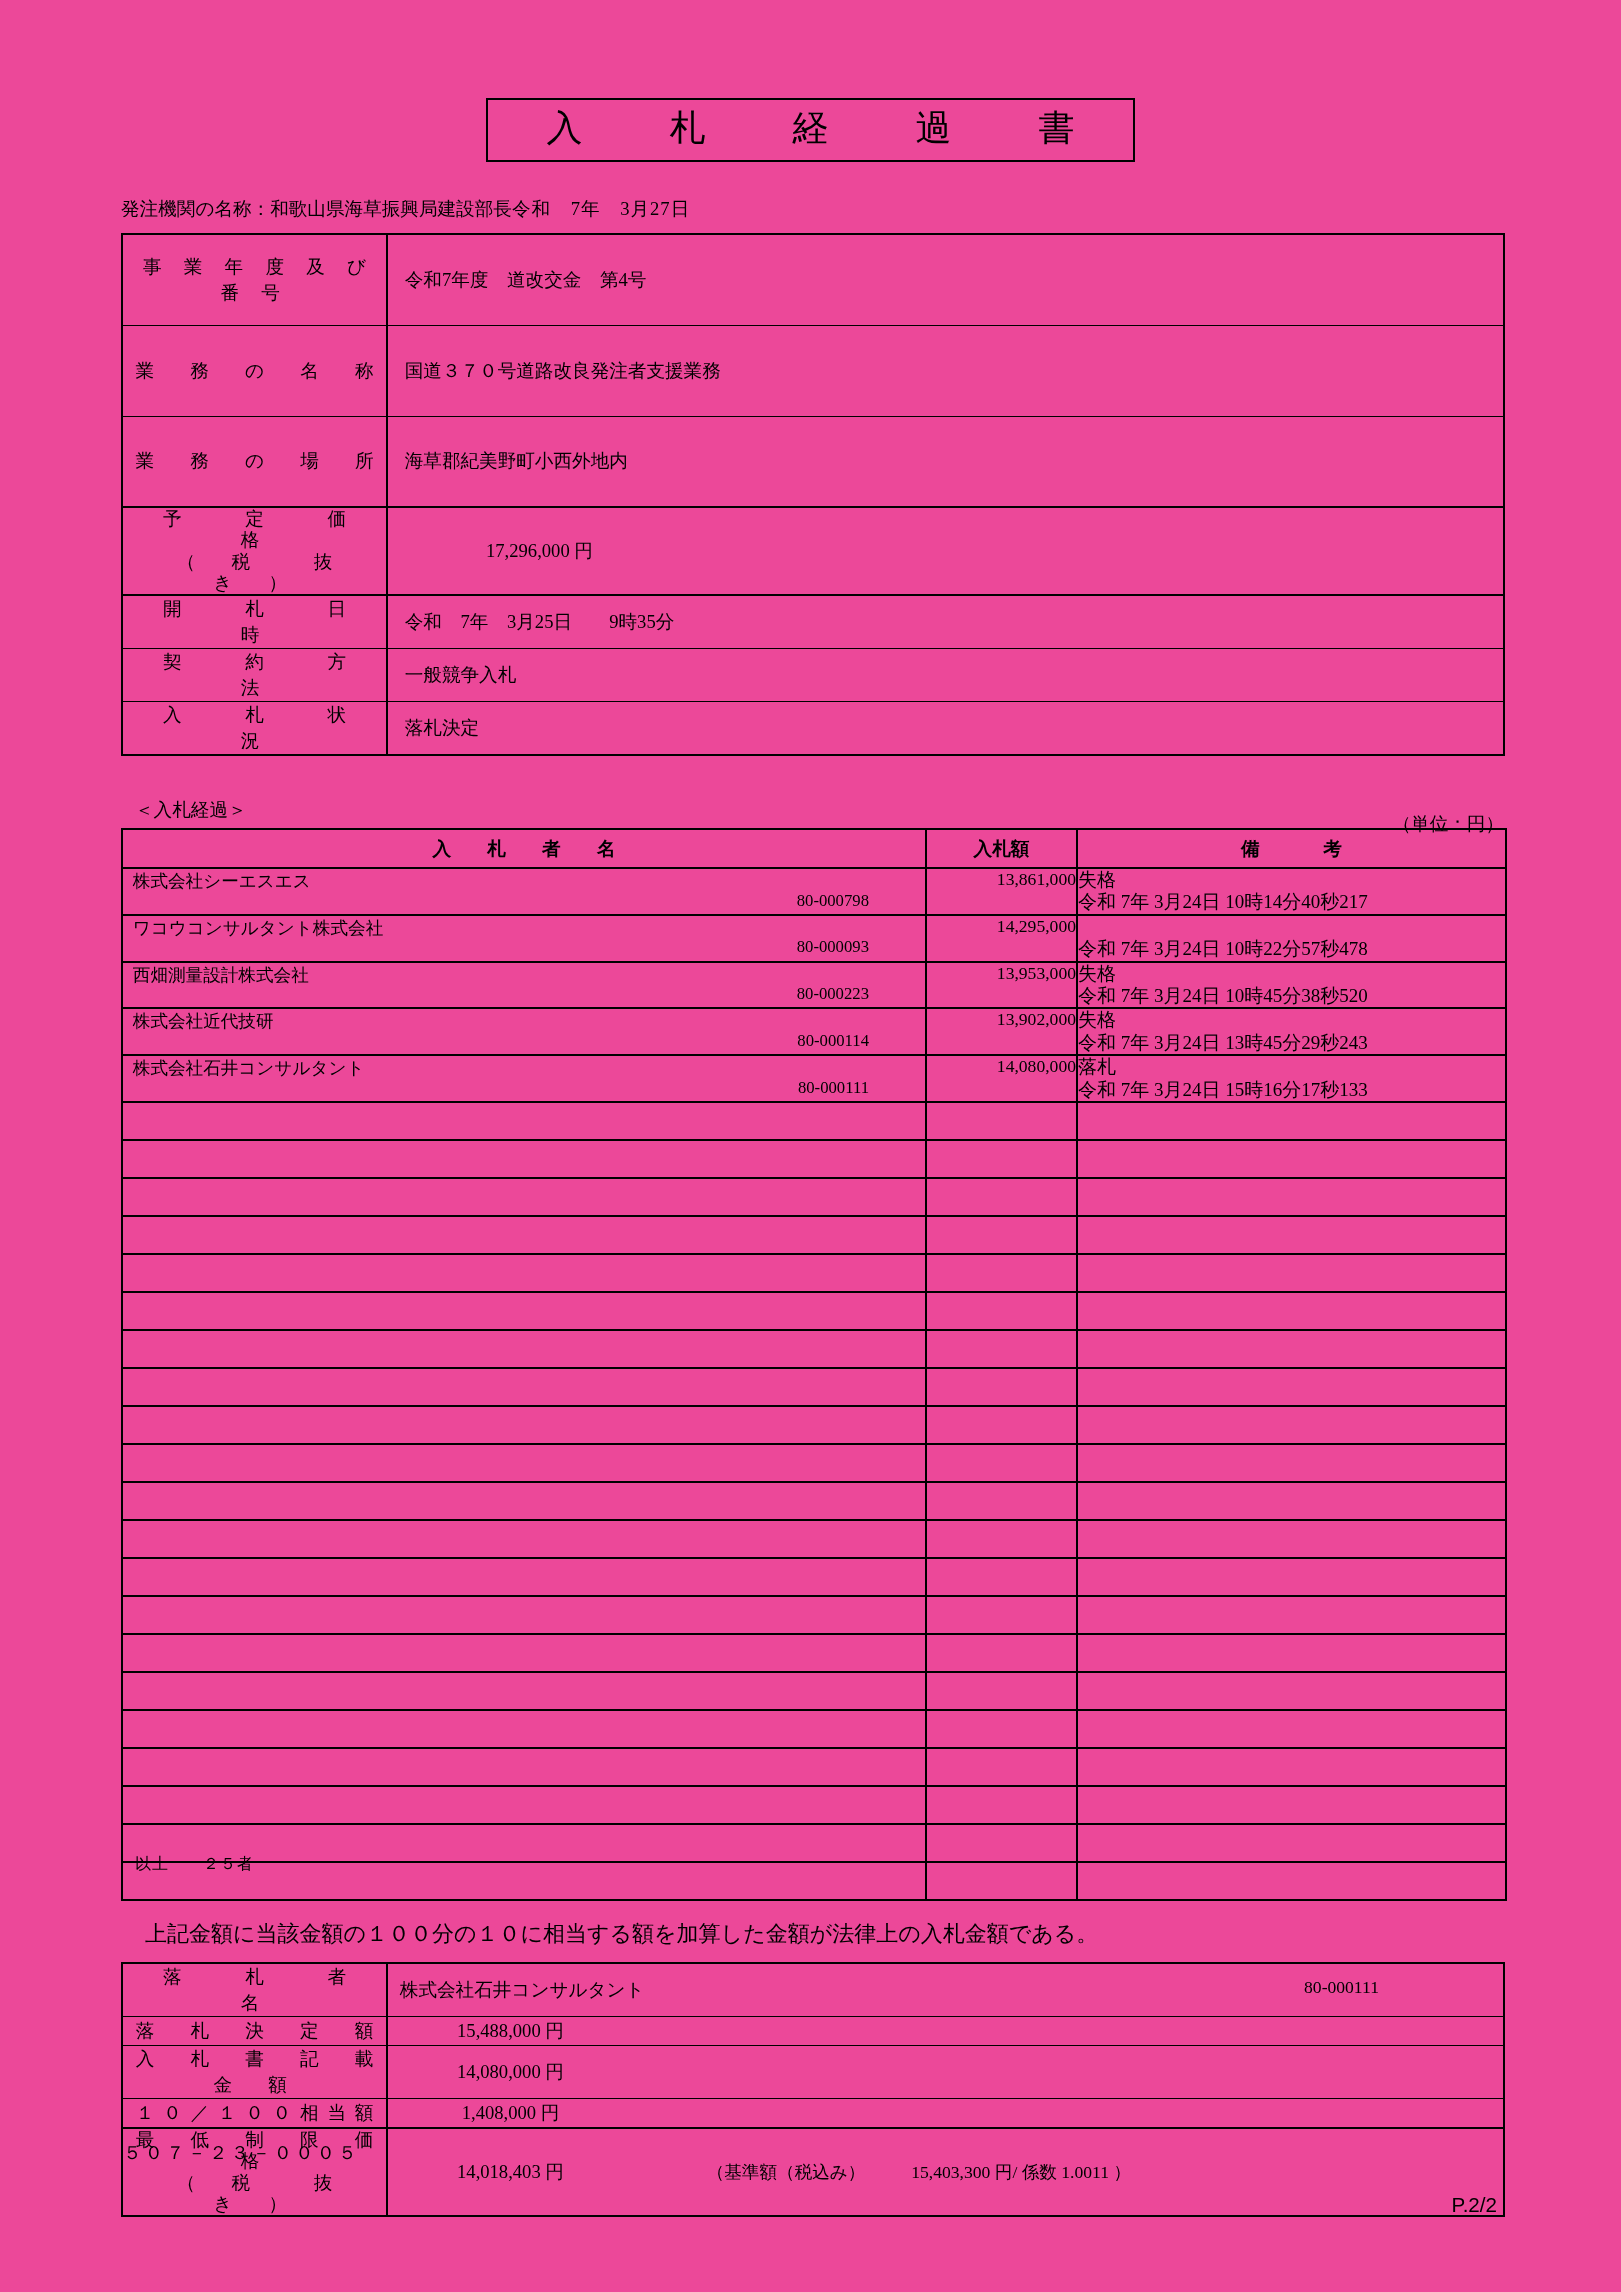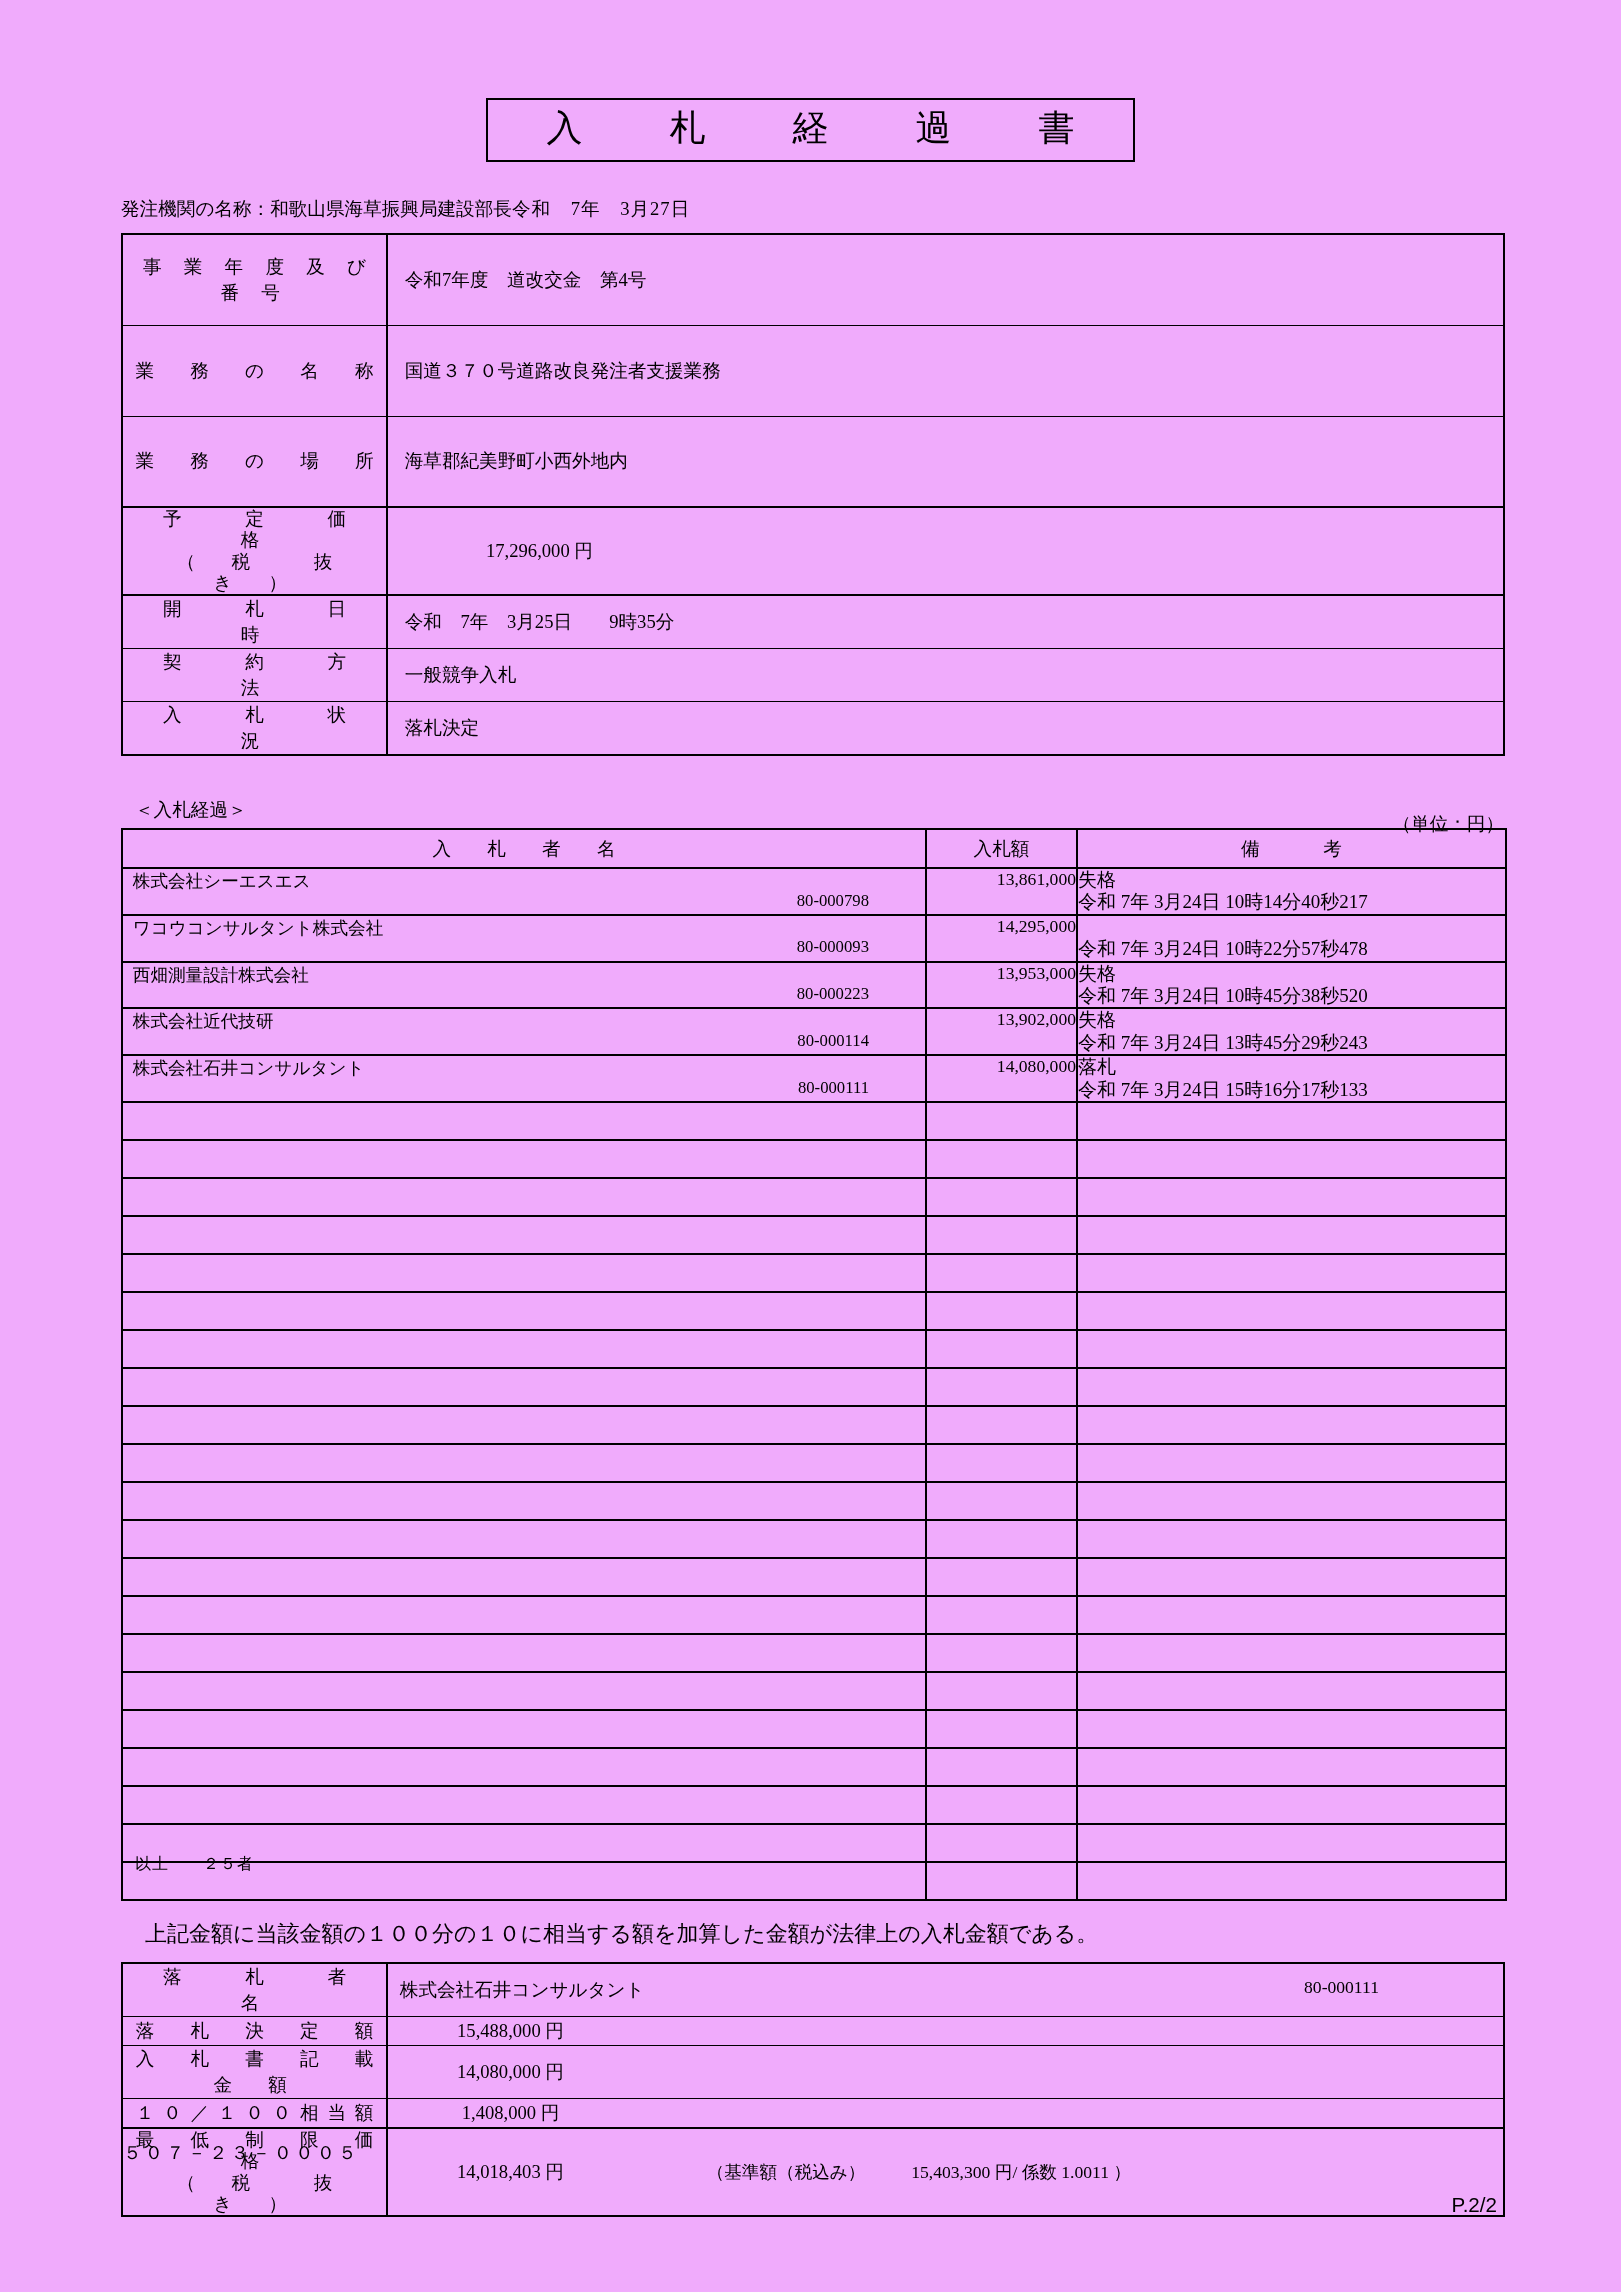--- a/index.html
+++ b/index.html
@@ -9,21 +9,21 @@
     background: #ffffff;
   }
   body {
     font-family: "Liberation Serif", "DejaVu Serif", serif;
     color: #000000;
   }
   .page {
     position: relative;
     width: 1621px;
     height: 2293px;
-    background: #f0abfc;
+    background: #ec4899;
     box-sizing: border-box;
     overflow: hidden;
   }
 
   
   .title-wrap {
     position: absolute;
     left: 0;
     top: 98px;
     width: 100%;
@@ -120,21 +120,21 @@
     width: 1384px;
     border: 2.9px solid #000;
   }
   .bid-table th, .bid-table td {
     border: 2px solid #000;
     padding: 0;
     vertical-align: top;
   }
   .bid-table thead th {
     height: 37px;
-    font-weight: normal;
+    font-weight: bold;
     font-size: 18.6px;
     vertical-align: middle;
     margin-top: 9px;
   }
   .col-name  { width: 802px; }
   .col-amt   { width: 149px; }
   .col-note  { width: 427px; }
   .th-name { letter-spacing: 8.8px; text-indent: 8.8px; }
   .th-note { letter-spacing: 8.8px; text-indent: 8.8px; }
 

